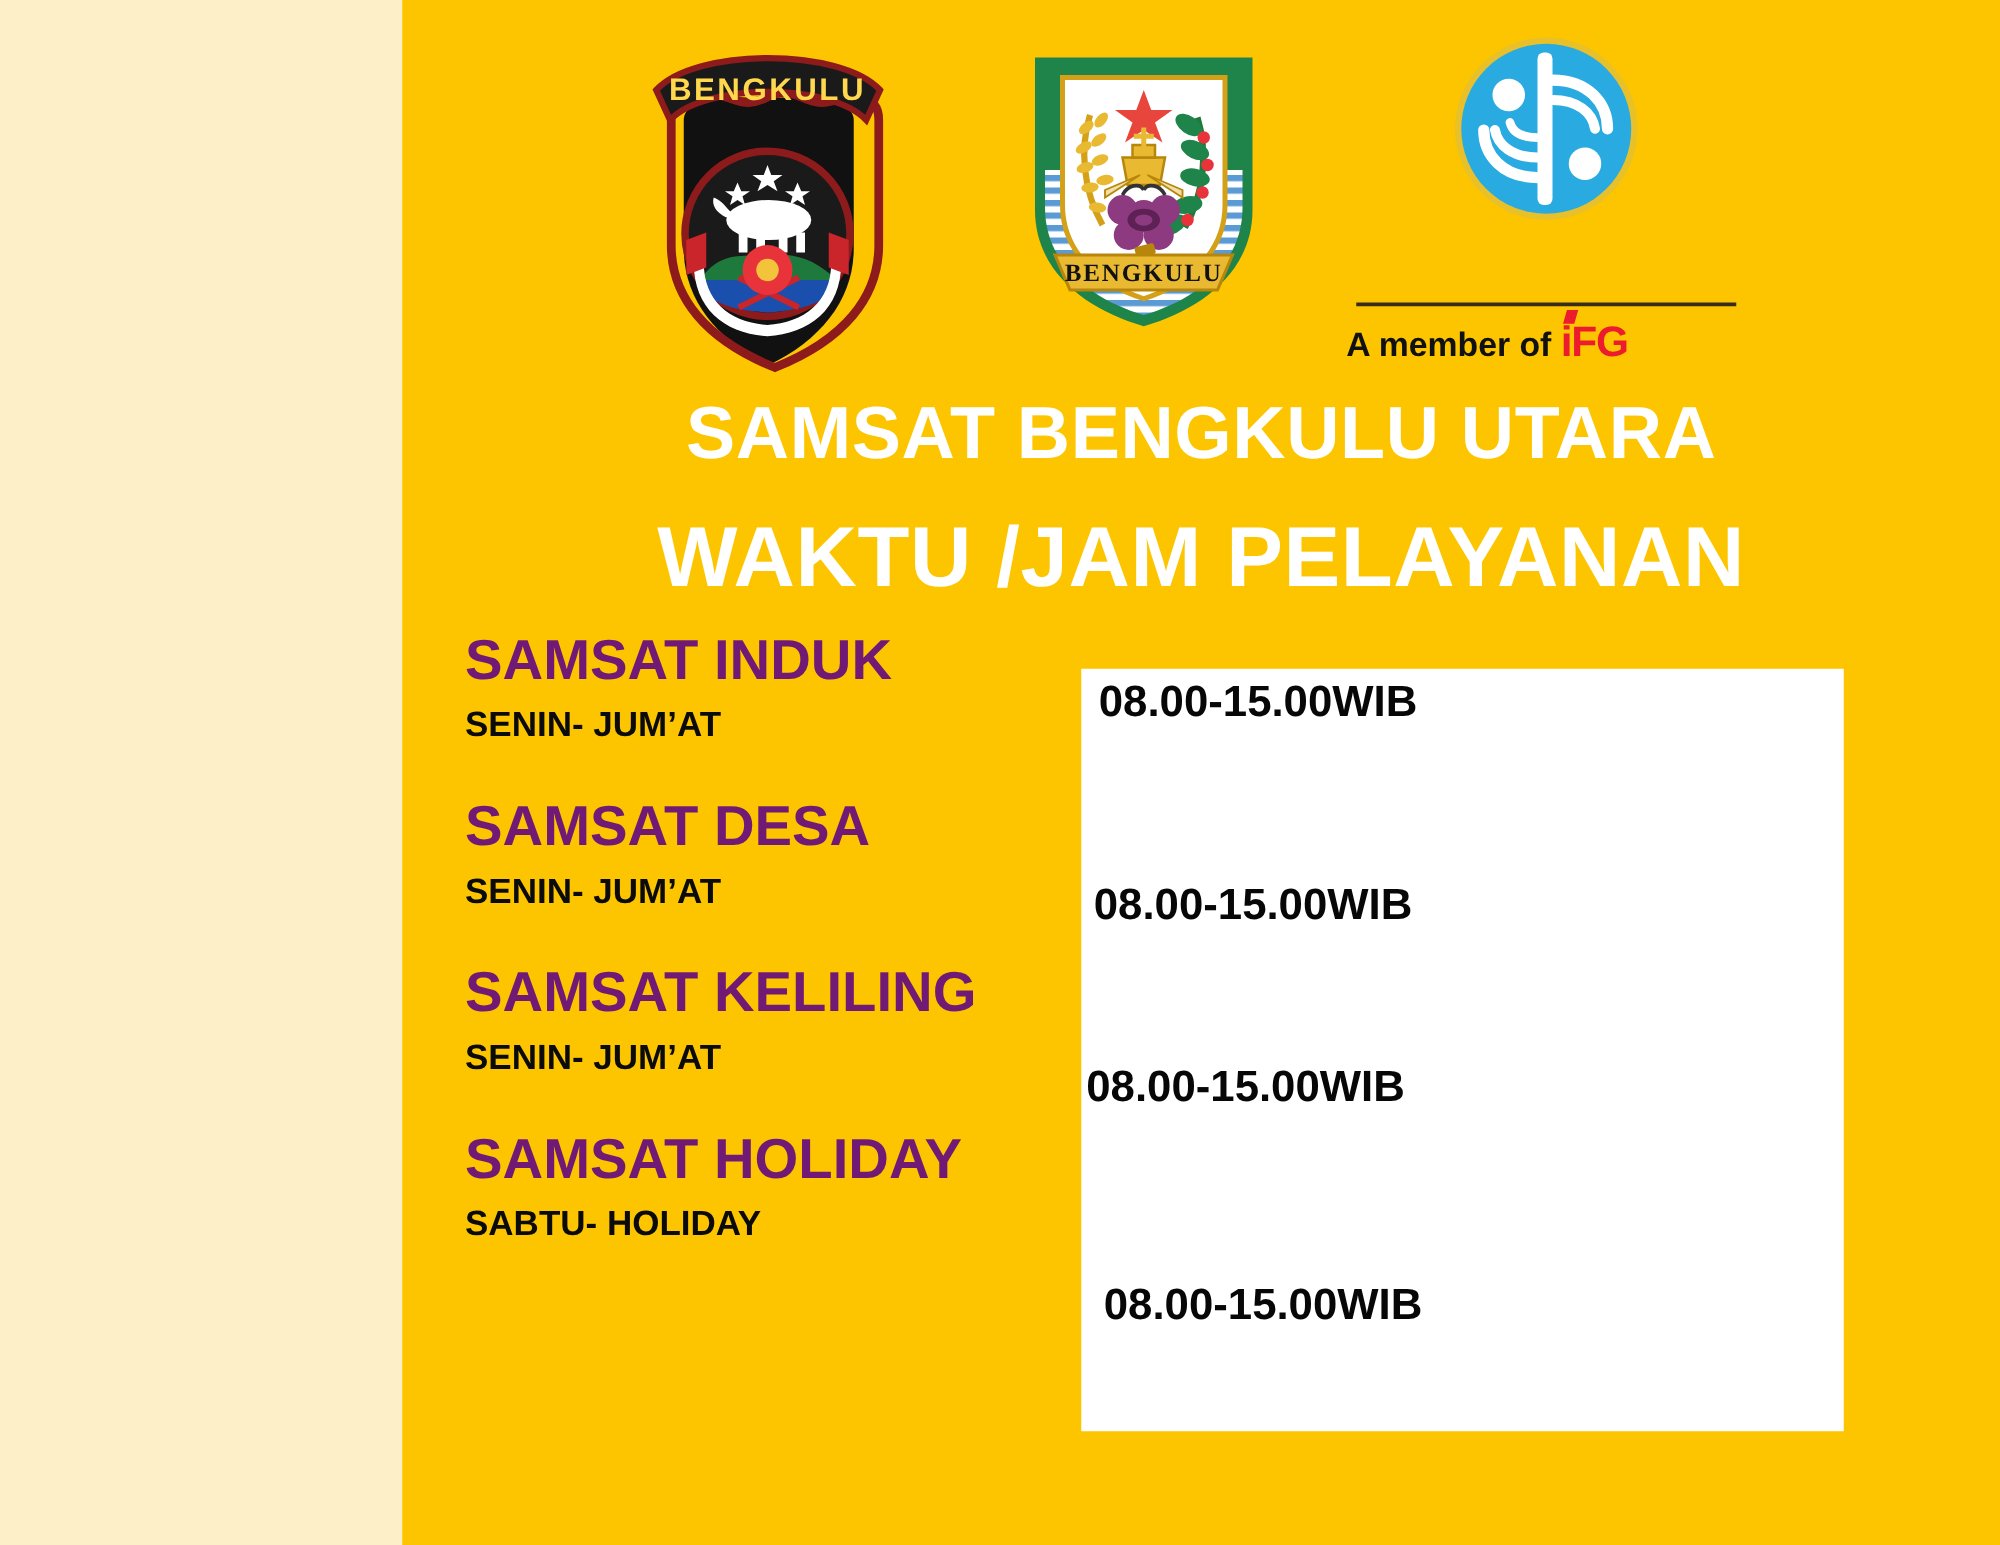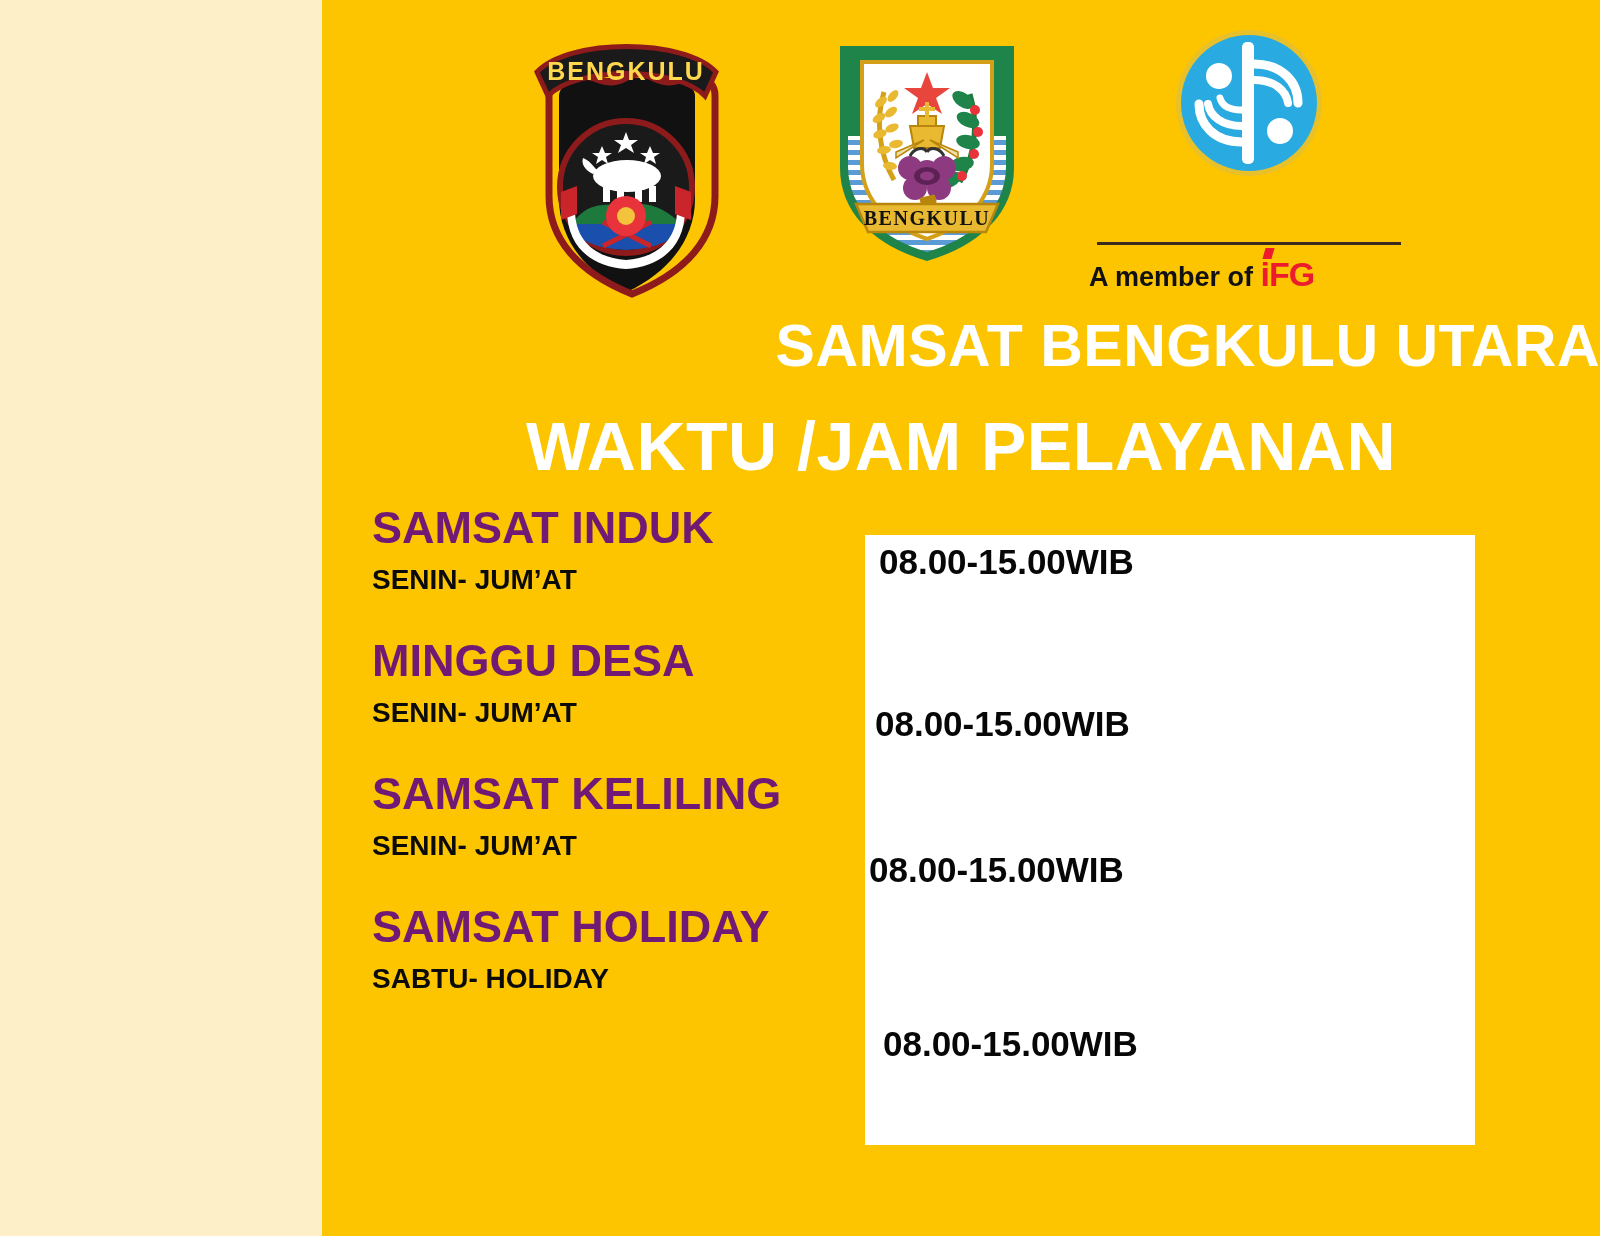--- a/index.html
+++ b/index.html
@@ -30,21 +30,21 @@
     position: absolute;
     left: 322px; top: 0;
     width: 1278px;
     height: 1236px;
     background: #FDC500;
   }
 
   
   .logo-row {
     position: absolute;
-    left: 12px; top: 0;
+    left: 0; top: 0;
     width: 1236px;
     height: 310px;
   }
   .logo {
     position: absolute;
   }
   
   .logo-police { left: 185px; top: 24px; width: 215px; height: 275px; }
   
   .logo-province { left: 498px; top: 40px; width: 190px; height: 225px; }
@@ -115,21 +115,20 @@
     width: 1278px;
     text-align: center;
   }
   .title-main {
     font-size: 59px;
     font-weight: bold;
     color: #ffffff;
     letter-spacing: 0.5px;
     line-height: 1.06;
     white-space: nowrap;
-    text-align: right;
   }
   .title-sub {
     font-size: 68px;
     font-weight: bold;
     color: #ffffff;
     letter-spacing: 0.5px;
     line-height: 1.1;
     margin-top: 31px;
     white-space: nowrap;
   }
@@ -348,21 +347,21 @@
     </div>
 
     <div class="time-panel"></div>
 
     <div class="labels-col">
       <div class="label-row">
         <div class="svc-name">SAMSAT INDUK</div>
         <div class="svc-days">SENIN- JUM’AT</div>
       </div>
       <div class="label-row">
-        <div class="svc-name">MINGGU DESA</div>
+        <div class="svc-name">SAMSAT DESA</div>
         <div class="svc-days">SENIN- JUM’AT</div>
       </div>
       <div class="label-row">
         <div class="svc-name">SAMSAT KELILING</div>
         <div class="svc-days">SENIN- JUM’AT</div>
       </div>
       <div class="label-row">
         <div class="svc-name">SAMSAT HOLIDAY</div>
         <div class="svc-days">SABTU- HOLIDAY</div>
       </div>

